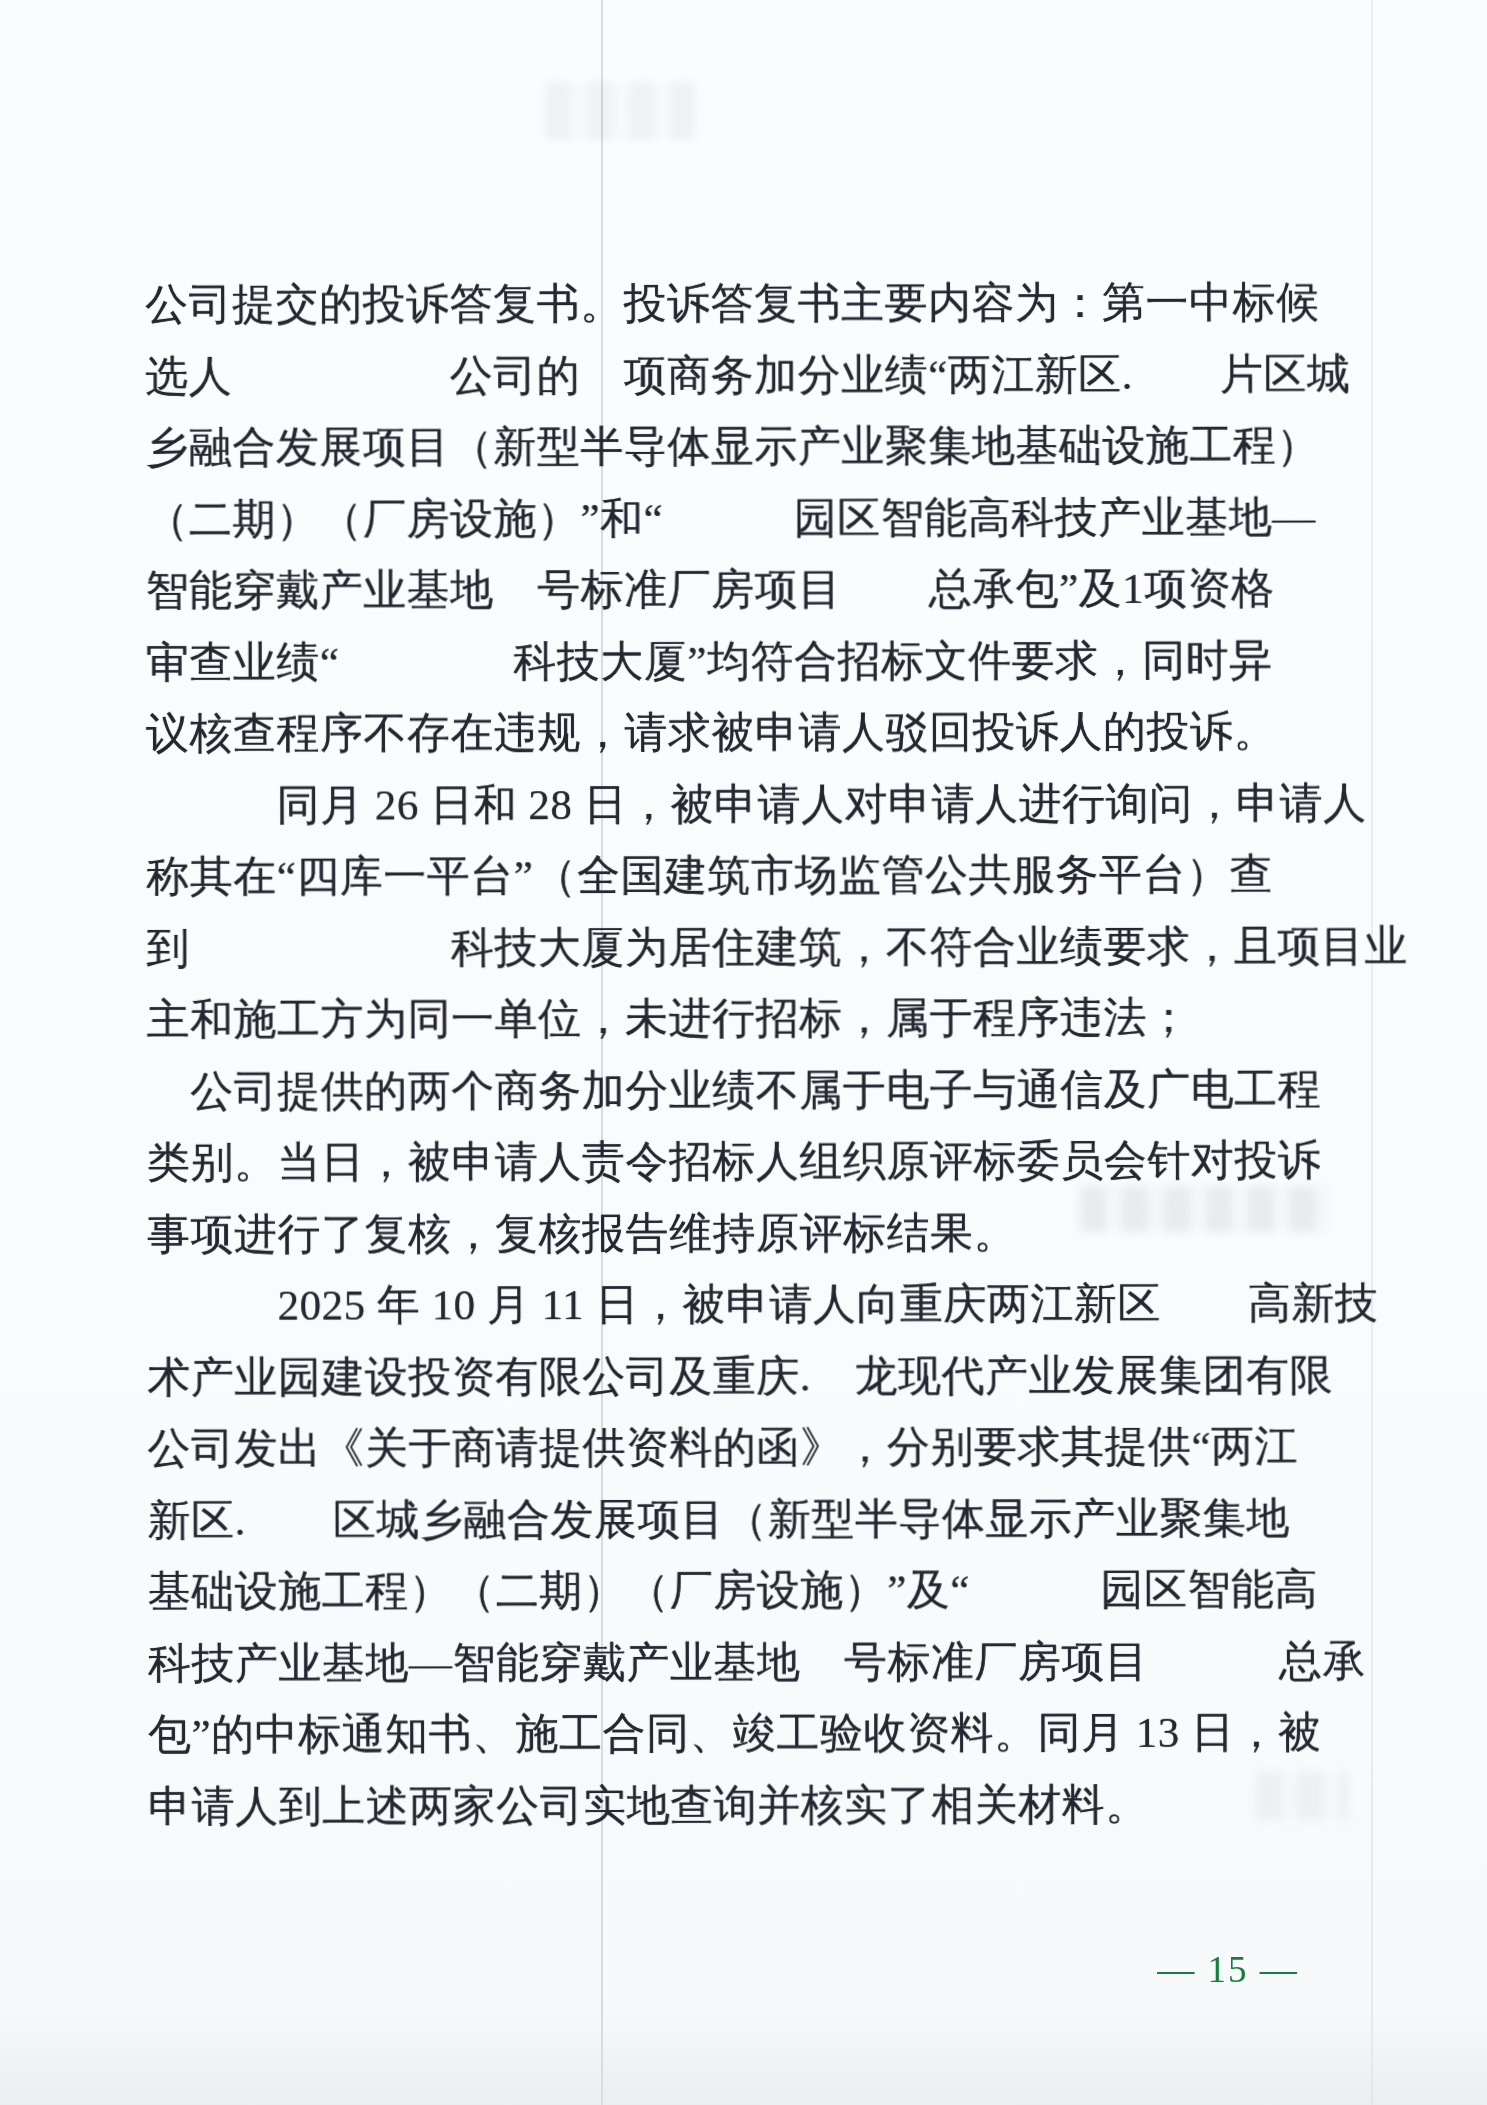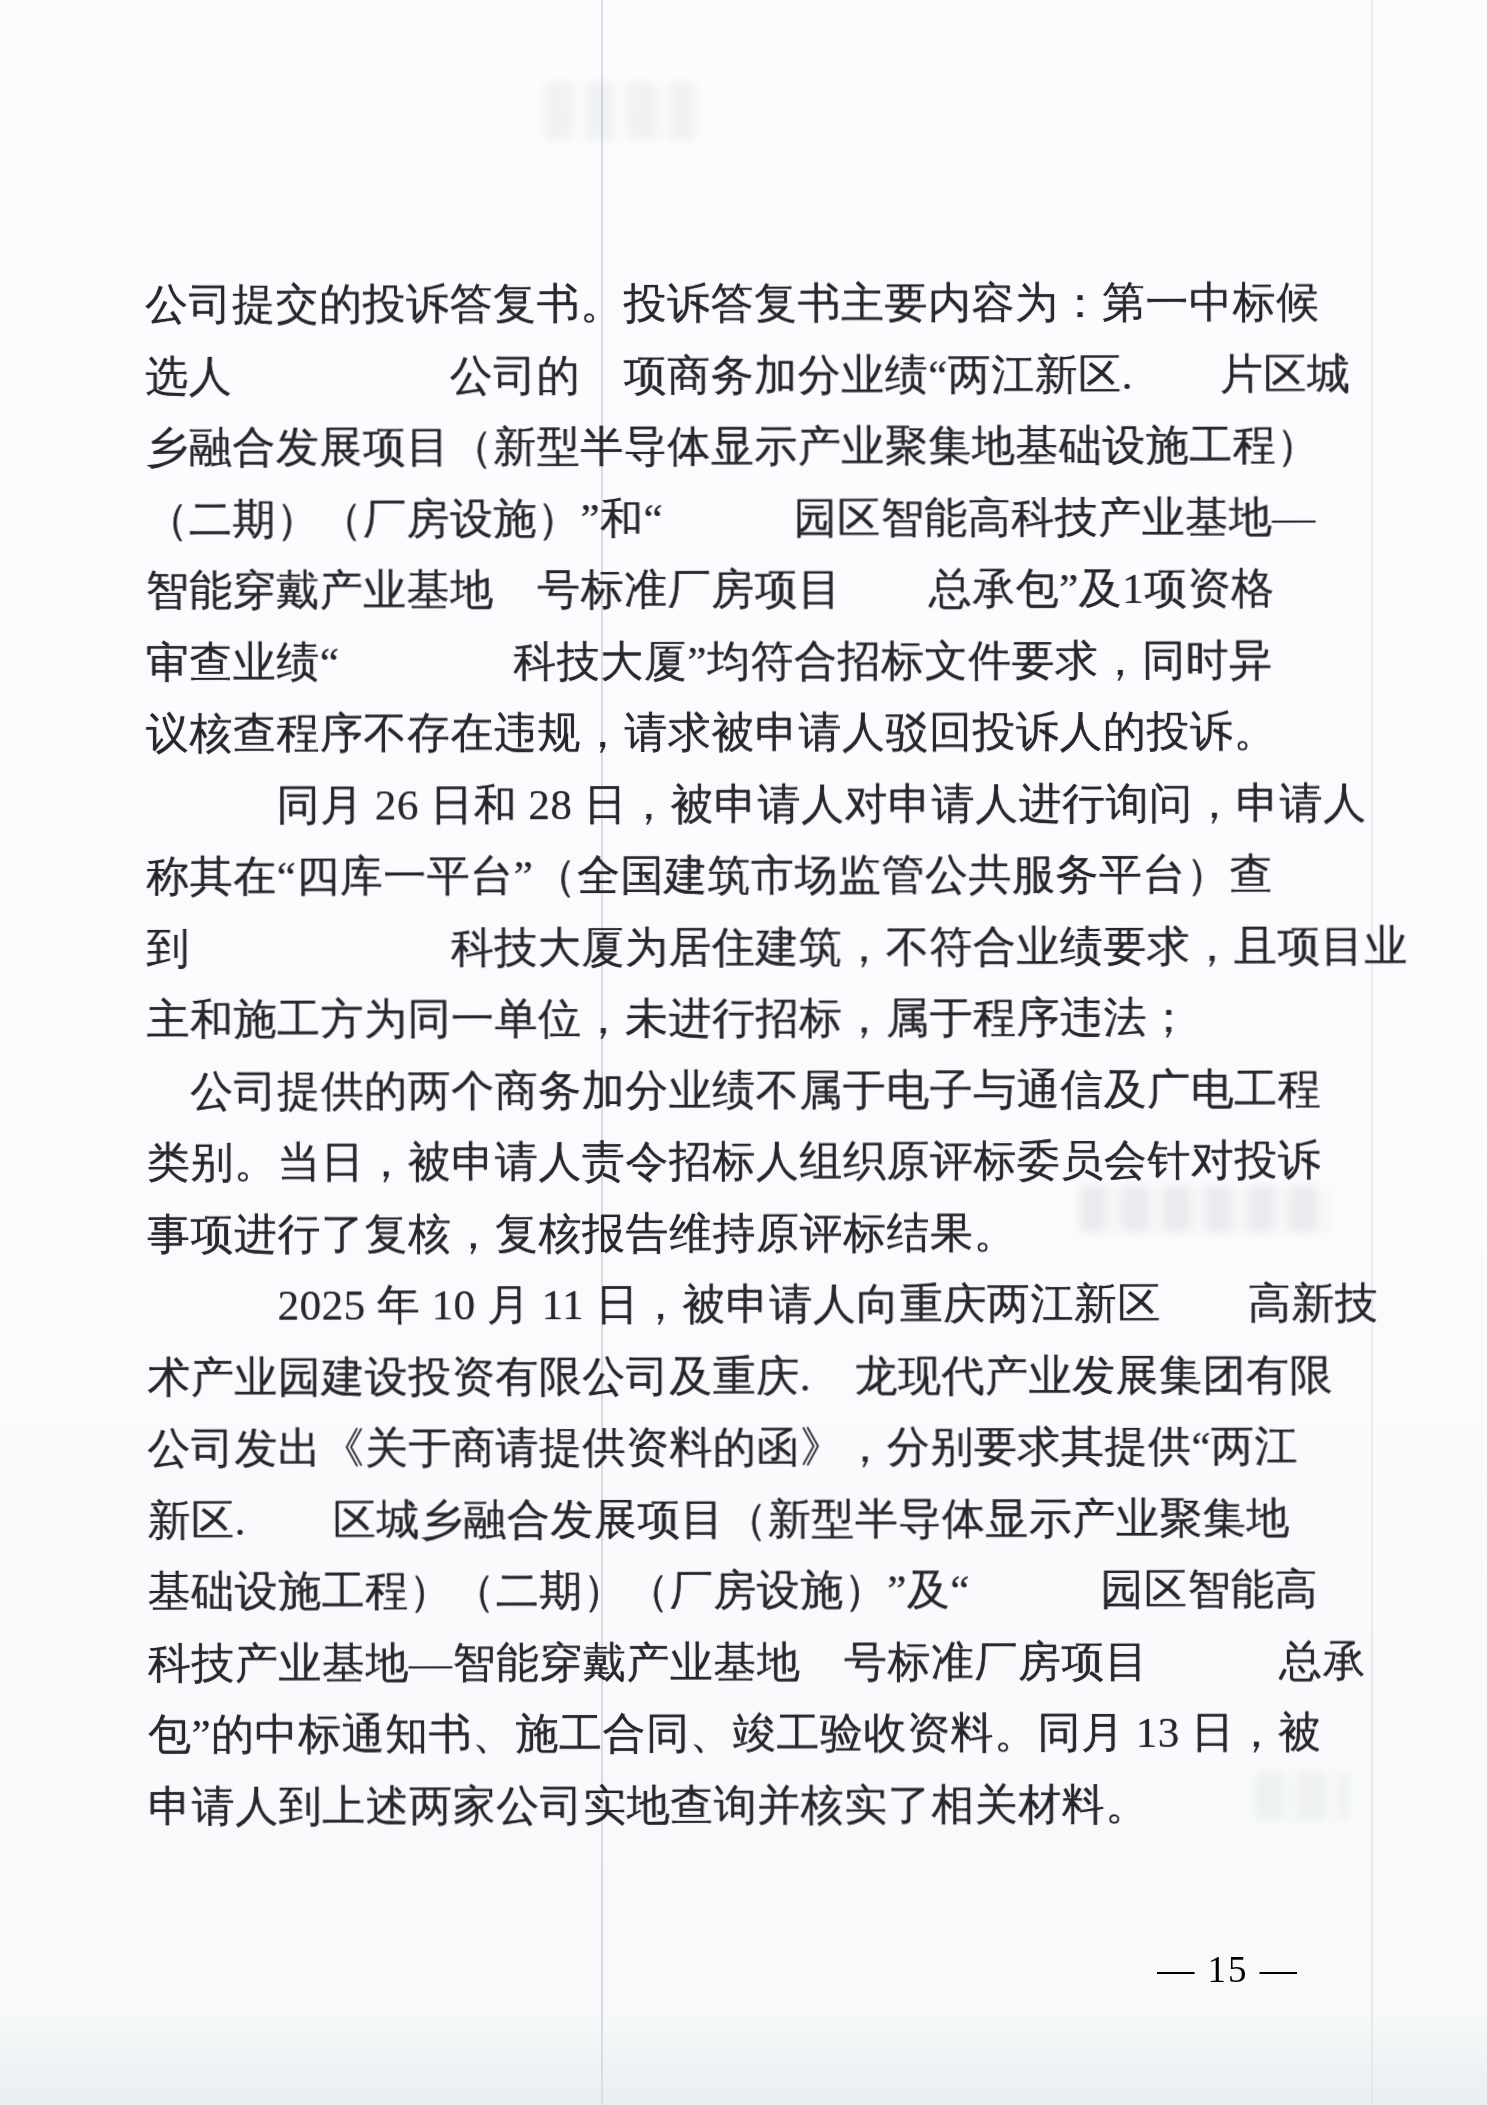--- a/index.html
+++ b/index.html
@@ -38,21 +38,21 @@
     white-space: pre;
   }
   
   .page-number {
     position: absolute;
     left: 1128px;
     top: 1948px;
     width: 200px;
     text-align: center;
     font-size: 37px;
-    color: #000000;
+    color: #15803d;
     letter-spacing: 2px;
     filter: blur(0.2px);
   }
   
   .crease {
     position: absolute;
     top: 0;
     height: 2105px;
     width: 2px;
   }

